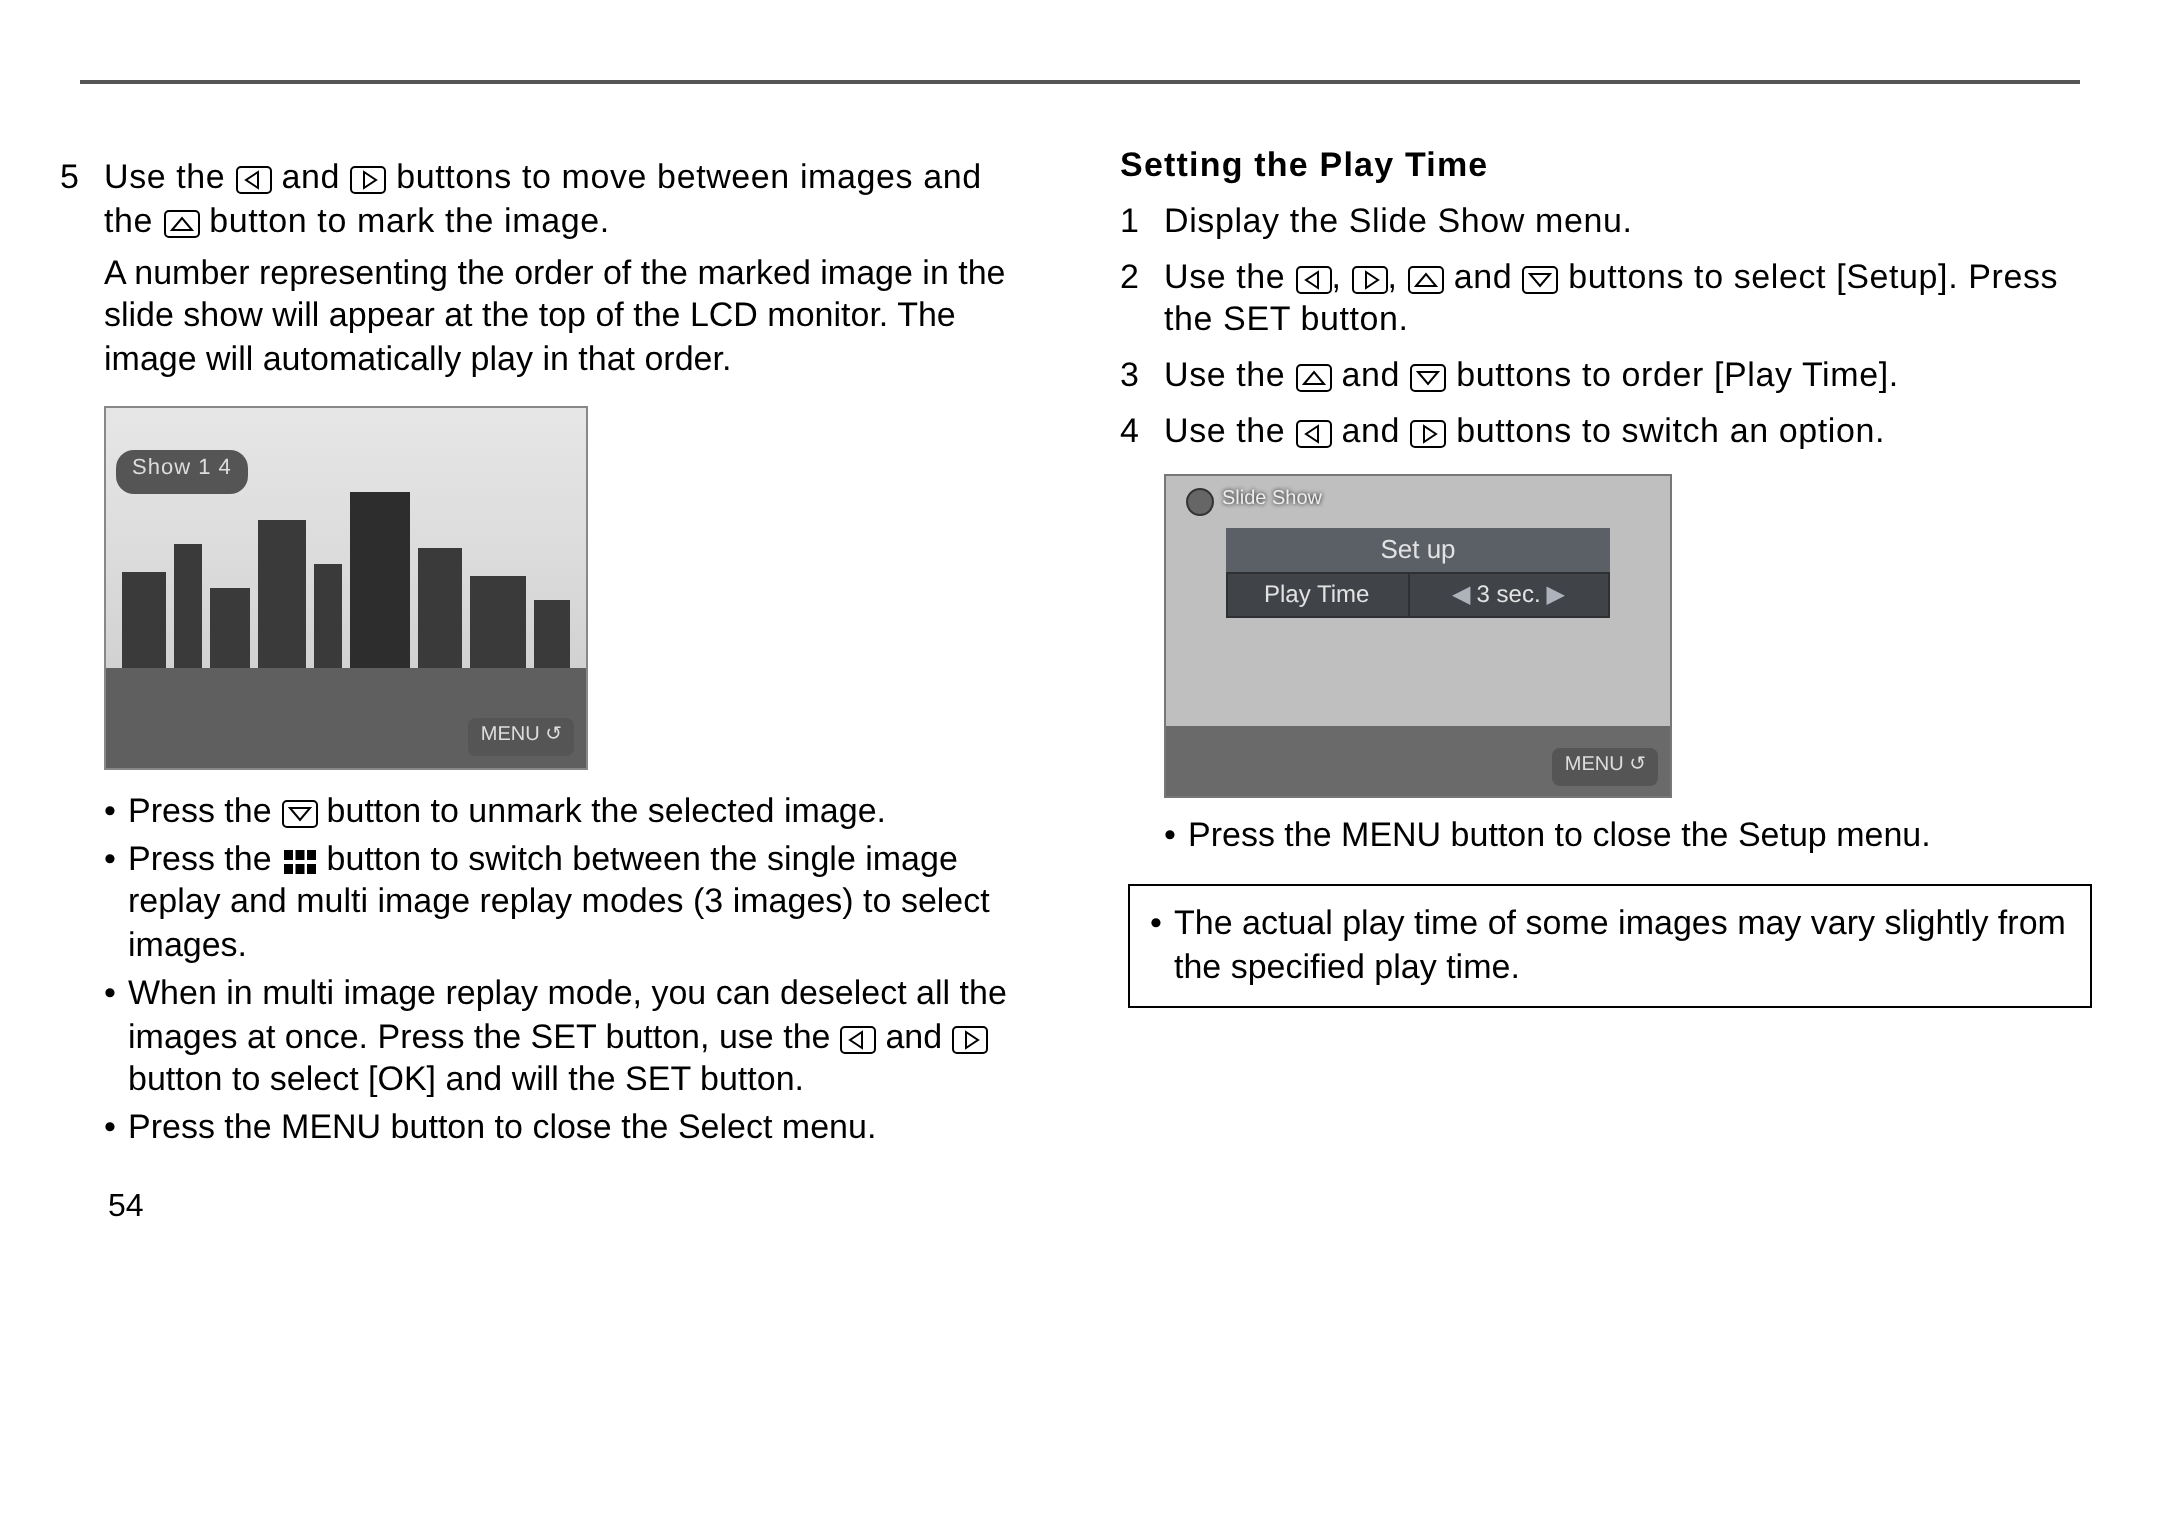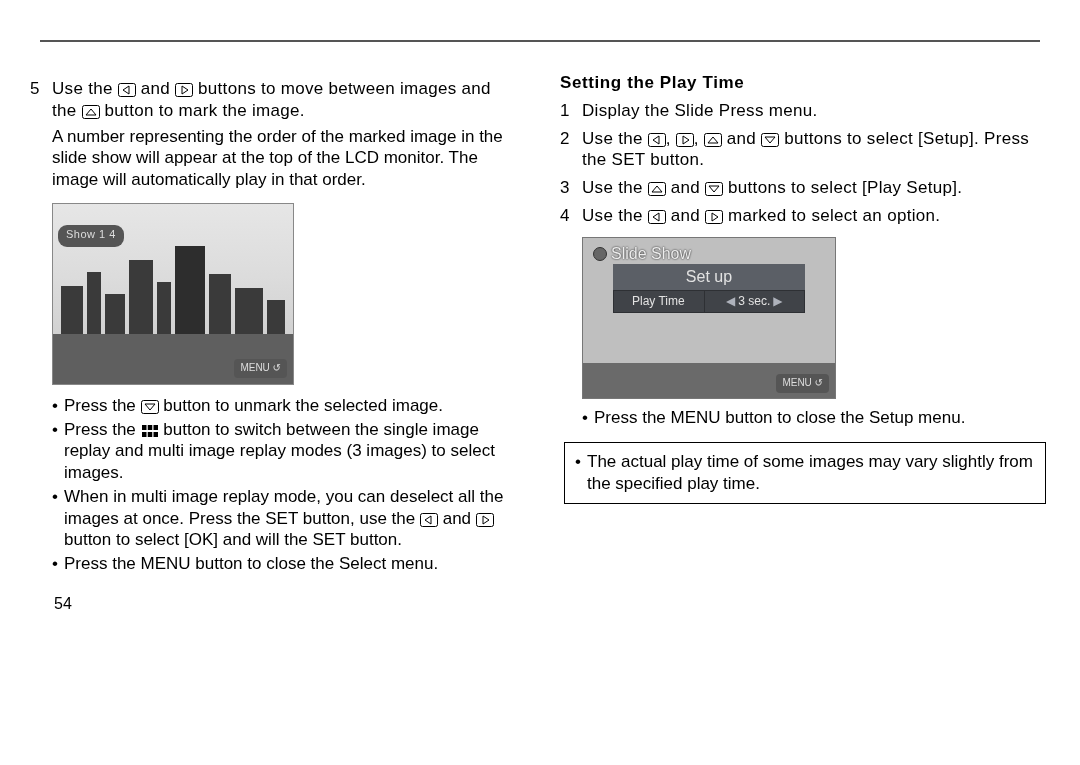--- a/index.html
+++ b/index.html
@@ -127,42 +127,42 @@
     width: 252px;
     height: 160px;
     border: 1px solid #777;
     position: relative;
     background:#bfbfbf;
     margin: 10px 0 8px 22px;
     font-family: Arial, sans-serif;
   }
   .shot2 .title {
     position:absolute; top:6px; left:10px;
-    color:#eee; font-size:16px;
+    color:#eee; font-size:10px;
     text-shadow: 0 0 2px #000;
     display:flex; align-items:center; gap:4px;
   }
   .shot2 .title .dot{
     width:12px;height:12px;border-radius:50%;background:#666;border:1px solid #333;
   }
   .shot2 .menubadge {
     position: absolute;
     bottom: 5px; right: 6px;
     background: #555;
     color: #ddd;
     font-size: 10px;
     padding: 3px 6px;
     border-radius: 4px;
   }
   .shot2 .panel{
     position:absolute; left:30px; right:30px; top:26px;
     background:#404348; color:#e2e2e2;
   }
   .shot2 .panel .hdr{
-    text-align:center; font-size:16px; padding:3px 0;
+    text-align:center; font-size:13px; padding:3px 0;
     background:#5b5f66;
   }
   .shot2 .panel table{
     width:100%; border-collapse:collapse; font-size:12px;
   }
   .shot2 .panel td{
     padding:3px 18px; border:1px solid #2e3034;
   }
   .shot2 .panel .val{
     text-align:center;
@@ -292,21 +292,21 @@
           <div>Press the MENU button to close the Select menu.</div>
         </div>
       </div>
     </div>
 
     <div class="col">
       <div class="heading">Setting the Play Time</div>
 
       <div class="step">
         <div class="step-num">1</div>
-        <div class="step-body">Display the Slide Press menu.</div>
+        <div class="step-body">Display the Slide Show menu.</div>
       </div>
 
       <div class="step">
         <div class="step-num">2</div>
         <div class="step-body">
           <span>Use the </span>
           <span class="icon-btn"><svg width="18" height="14">
                 <use href="#ic-left"></use>
               </svg></span><span>, </span>
           <span class="icon-btn"><svg width="18" height="14">
@@ -327,36 +327,36 @@
         <div class="step-num">3</div>
         <div class="step-body">
           <span>Use the </span>
           <span class="icon-btn"><svg width="18" height="14">
                 <use href="#ic-up"></use>
               </svg></span>
           <span> and </span>
           <span class="icon-btn"><svg width="18" height="14">
                 <use href="#ic-down"></use>
               </svg></span>
-          <span> buttons to select [Play Setup].</span>
+          <span> buttons to order [Play Time].</span>
         </div>
       </div>
 
       <div class="step">
         <div class="step-num">4</div>
         <div class="step-body">
           <span>Use the </span>
           <span class="icon-btn"><svg width="18" height="14">
                 <use href="#ic-left"></use>
               </svg></span>
           <span> and </span>
           <span class="icon-btn"><svg width="18" height="14">
                 <use href="#ic-right"></use>
               </svg></span>
-          <span> marked to select an option.</span>
+          <span> buttons to switch an option.</span>
         </div>
       </div>
 
       <div class="shot2">
         <div class="bg-water"></div>
         <div class="title">
           <span class="dot"></span>
           <span>Slide Show</span>
         </div>
         <div class="panel">

